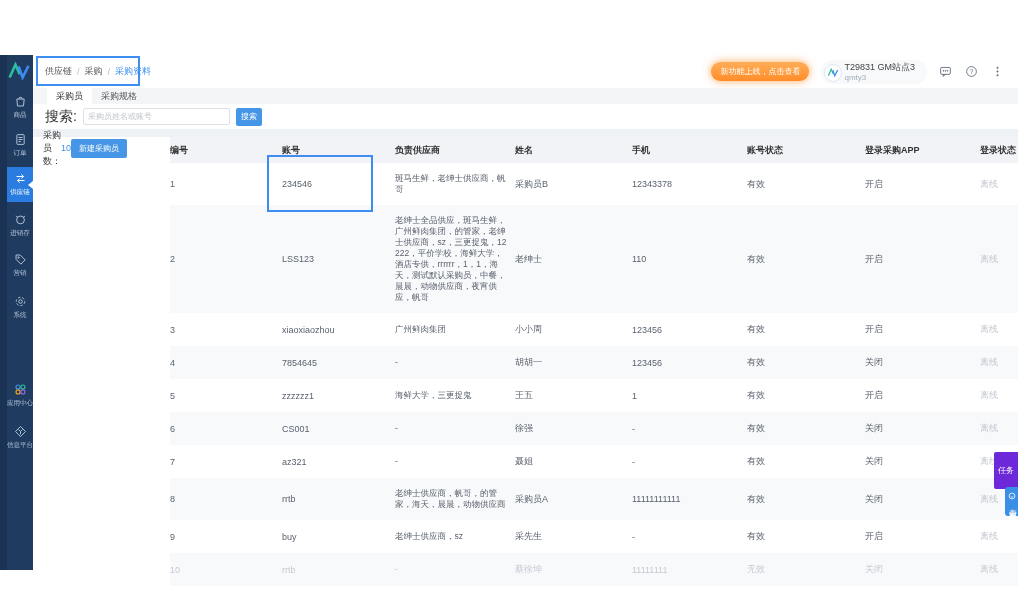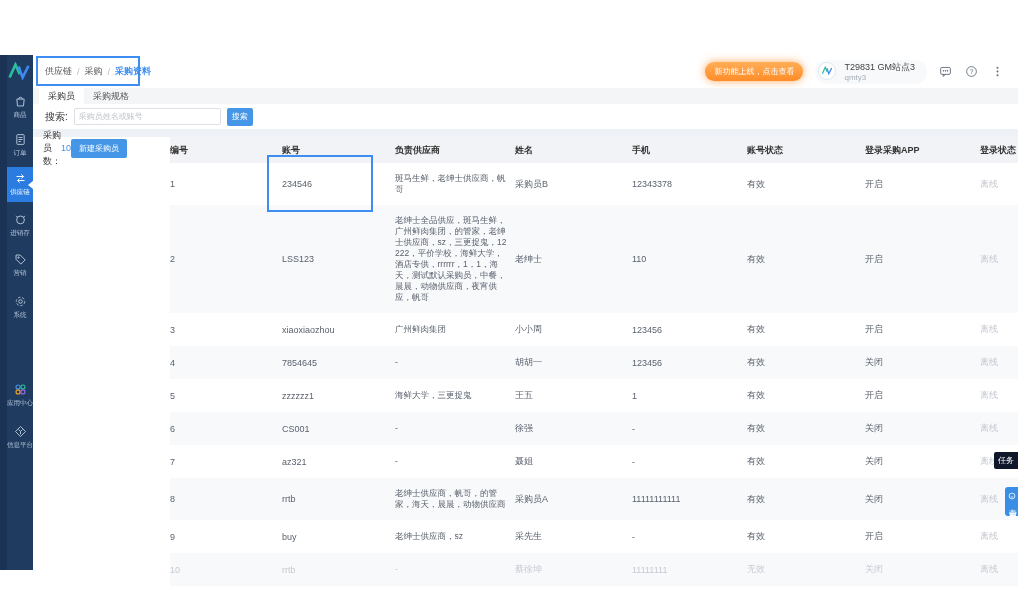--- a/index.html
+++ b/index.html
@@ -17,39 +17,39 @@
   .side-item.active { background:#2a7ce0; color:#fff; padding:5px 0; }
   .side-item.active::after { content:""; position:absolute; right:0; top:50%; margin-top:-4px;
     border-right:5px solid #fff; border-top:4px solid transparent; border-bottom:4px solid transparent; }
 
   
   .main { flex:1; display:flex; flex-direction:column; background:#fff; min-width:0; }
   .topbar { height:33px; display:flex; align-items:center; padding:0 14px 0 12px; }
   .breadcrumb { display:flex; align-items:center; gap:5px; font-size:9px; color:#555; }
   .crumb { cursor:pointer; }
   .crumb-sep { color:#b9bec7; }
-  .crumb-current { color:#3d8ef0;font-weight:bold; }
+  .crumb-current { color:#3d8ef0; }
   .topbar-right { margin-left:auto; display:flex; align-items:center; gap:12px; }
   .notice-pill { background:linear-gradient(180deg,#ffae57,#ff8c28); color:#fff; font-size:8px;
     padding:4px 9px; border-radius:9px; box-shadow:0 0 9px rgba(255,150,60,.8); cursor:pointer; white-space:nowrap; }
-  .account-card { display:flex; align-items:flex-start; gap:8px; background:#f7f9fb; border-radius:12px; padding:2px 12px 2px 3px; cursor:pointer; }
+  .account-card { display:flex; align-items:flex-end; gap:2px; background:#f7f9fb; border-radius:12px; padding:2px 12px 2px 3px; cursor:pointer; }
   .avatar { width:18px; height:18px; border-radius:50%; background:#fff; border:1px solid #dfe7f0; display:flex; align-items:center; justify-content:center; }
   .avatar svg { width:13px; height:9px; }
   .acc-name { font-size:9px; color:#444; line-height:11px; white-space:nowrap; }
   .acc-id { font-size:8px; color:#a5adb8; line-height:9px; }
   .tb-icons { display:flex; align-items:center; gap:13px; color:#5f6b7a; }
   .tb-icon { cursor:pointer; display:flex; }
   .tb-icon svg { width:13px; height:13px; }
 
-  .tabbar { height:16px; background:#f4f5f7; display:flex; align-items:stretch; padding-left:6px; }
+  .tabbar { height:16px; background:#f4f5f7; display:flex; align-items:stretch; padding-left:14px; }
   .tab { font-size:9px; color:#555; display:flex; align-items:center; padding:0 9px; cursor:pointer; white-space:nowrap; }
   .tab.active { background:#fff; color:#333; }
 
   .searchrow { height:25px; background:#fff; display:flex; align-items:center; gap:6px; padding-left:12px; }
-  .search-label { font-size:10px; color:#333; }
+  .search-label { font-size:14px; color:#333; }
   .search-input { width:147px; height:17px; border:1px solid #dcdfe6; border-radius:2px; font-size:8px; padding:0 4px; color:#333; outline:none;font-family:Liberation Mono, monospace; }
   .search-input::placeholder { color:#c0c4cc; }
   .search-btn { width:26px; height:18px; background:#4596e6; border:none; border-radius:2px; color:#fff; font-size:8px; cursor:pointer; }
 
   .grey-band { height:8px; background:#eef1f5; }
 
   .panel { flex:1; background:#fff; padding:0 10px; display:flex; flex-direction:row; min-height:0; }
   .panel-head { height:22px; display:flex; align-items:center; }
   .count-label, .count-value { font-size:9px; color:#333; }
   .count-value { color:#3d8ef0; }
@@ -68,22 +68,22 @@
   tr.disabled .action-icons { color:#5a626e; }
   .action-icon { cursor:pointer; display:flex; }
   .action-icon svg { width:11px; height:11px; }
 
   
   .anno { position:absolute; border:2px solid #3d8ef0; background:transparent; pointer-events:none; z-index:5; }
   .anno-breadcrumb { left:36px; top:56px; width:104px; height:30px; }
   .anno-supplier { left:267px; top:155px; width:106px; height:57px; }
 
   
-  .task-tab { position:absolute; right:0; top:452px; background:#0f172a; color:#fff; font-size:8px;
-    padding:3px 4px; border-radius:2px 0 0 2px; z-index:6; cursor:pointer; }
+  .task-tab { position:absolute; right:0; top:452px; background:#6d28d9; color:#fff; font-size:8px;
+    padding:13px 4px; border-radius:2px 0 0 2px; z-index:6; cursor:pointer; }
   .service-tab { position:absolute; right:0; top:487px; width:13px; background:#3a8ee6; color:#fff;
     border-radius:3px 0 0 3px; padding:5px 0 6px; display:flex; flex-direction:column; align-items:center; gap:2px; z-index:6; cursor:pointer; }
   .service-tab svg { width:8px; height:8px; }
   .service-tab .v-text { writing-mode:vertical-rl; font-size:8px; letter-spacing:2px; }
 </style>
 </head>
 <body>
 
 <div class="page">
   <div class="app">

